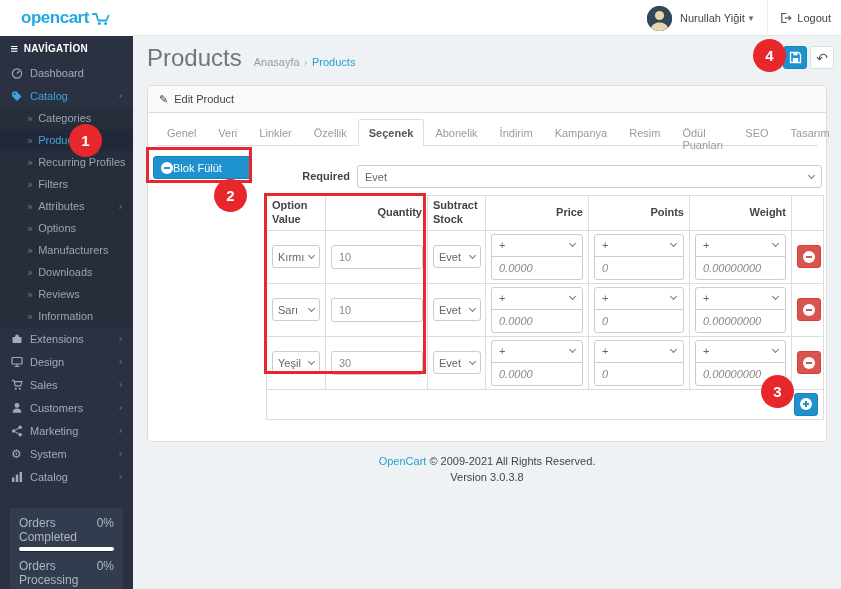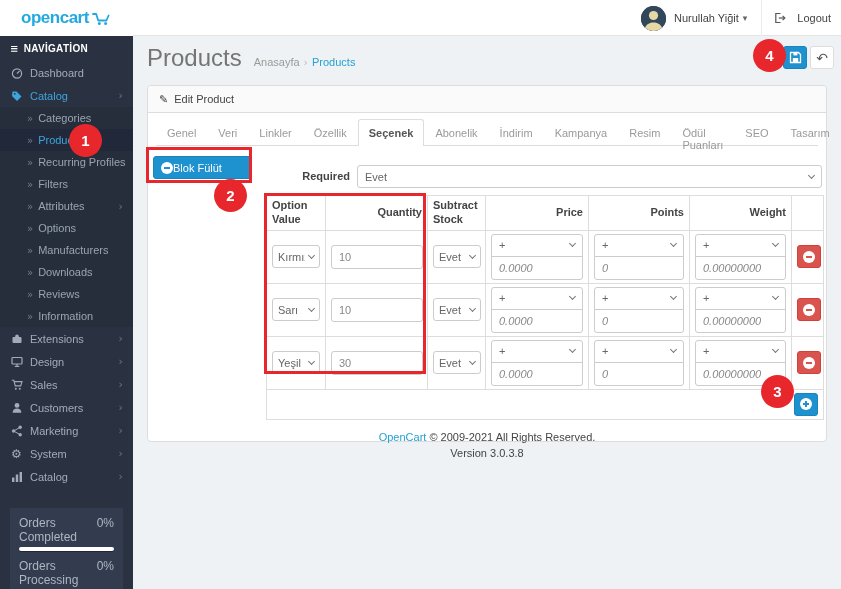--- a/index.html
+++ b/index.html
@@ -9,21 +9,21 @@
 
   
   .topbar { position:absolute; left:0; top:0; width:841px; height:36px; background:#fff; border-bottom:1px solid #e4e4e4; z-index:5; }
   .logo-box { position:absolute; left:0; top:0; width:133px; height:36px; display:flex; align-items:center; justify-content:center; gap:3px; background:#fff; }
   .logo-text { color:#23a9e1; font-weight:bold; font-size:17px; letter-spacing:-0.5px; }
   .topbar-right { position:absolute; right:0; top:0; height:36px; display:flex; align-items:center; padding-right:10px; }
   .avatar { width:25px; height:25px; border-radius:50%; overflow:hidden; background:#33475b; flex:0 0 auto; }
   .user-name { margin:0 4px 0 8px; color:#444; }
   .caret { font-size:9px; color:#666; margin-right:14px; }
   .tb-divider { width:1px; height:36px; background:#ececec; margin-right:12px; }
-  .logout { display:flex; align-items:center; gap:11px; color:#444; cursor:pointer; }
+  .logout { display:flex; align-items:center; gap:5px; color:#444; cursor:pointer; }
 
   
   .sidebar { position:absolute; left:0; top:36px; width:133px; height:553px; background:#2a3242; z-index:4; }
   .nav-header { height:25px; display:flex; align-items:center; gap:5px; padding-left:10px; color:#fff; font-weight:bold; font-size:10px; letter-spacing:0.3px; }
   .side-item { height:23px; display:flex; align-items:center; gap:7px; padding:0 10px; color:#a2acb8; cursor:pointer; }
   .side-item .lbl { flex:1; }
   .side-item .arrow { color:#6b7687; font-size:11px; }
   .side-item.blue { color:#3ca5dc; }
   .subnav { background:#262e3c; }
   .sub-item { height:22px; display:flex; align-items:center; gap:5px; padding-left:27px; color:#9aa4b1; cursor:pointer; position:relative; }
@@ -90,21 +90,21 @@
   .sq-btn.danger { background:#d9534f; border-color:#d43f3a; }
   .sq-btn.primary { background:#1e91cf; border-color:#1983bb; }
   .circle-glyph { width:12px; height:12px; border-radius:50%; background:#fff; position:relative; }
   .circle-glyph::after { content:""; position:absolute; left:3px; top:5px; width:6px; height:2px; background:#d9534f; }
   .circle-glyph.plus::after { background:#1e91cf; }
   .circle-glyph.plus::before { content:""; position:absolute; left:5px; top:3px; width:2px; height:6px; background:#1e91cf; }
   .circle-glyph.blue-minus::after { background:#1e91cf; }
   .tfoot-cell { padding:3px 4px; text-align:right; }
 
   
-  .page-footer { position:absolute; left:0; right:0; top:394px; text-align:center; color:#444; line-height:1.45; }
+  .page-footer { position:absolute; left:0; right:0; top:418px; text-align:center; color:#444; line-height:1.45; }
   .page-footer a { color:#23a1d1; text-decoration:none; }
 
   
   .ann-circle { position:absolute; width:33px; height:33px; border-radius:50%; background:#e8272d; color:#fff; font-weight:bold; font-size:15px; display:flex; align-items:center; justify-content:center; z-index:20; }
   .ann-rect { position:absolute; border:3px solid #e8272d; z-index:19; }
   #circle1 { left:69px;  top:124px; }
   #circle2 { left:214px; top:179px; }
   #circle3 { left:761px; top:375px; }
   #circle4 { left:753px; top:39px; }
   #rectA { left:146px; top:147px; width:106px; height:36px; }

